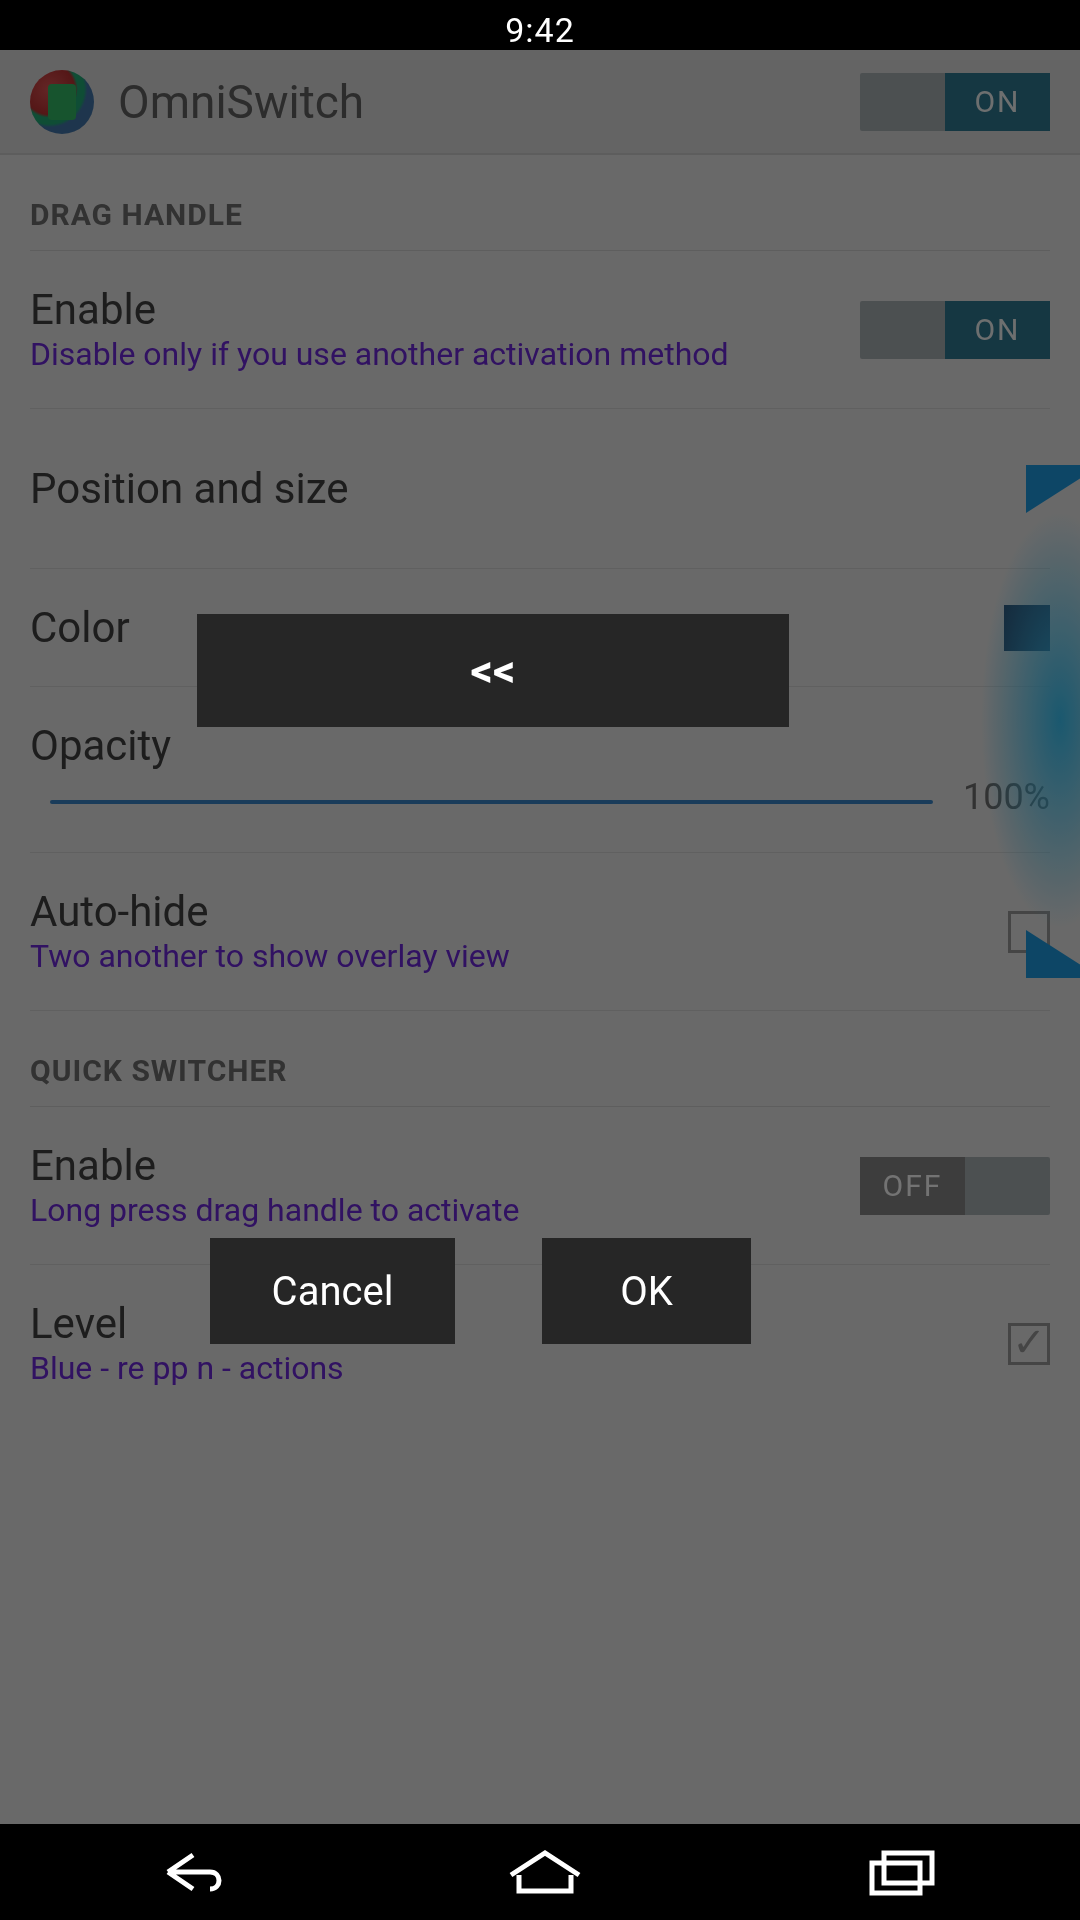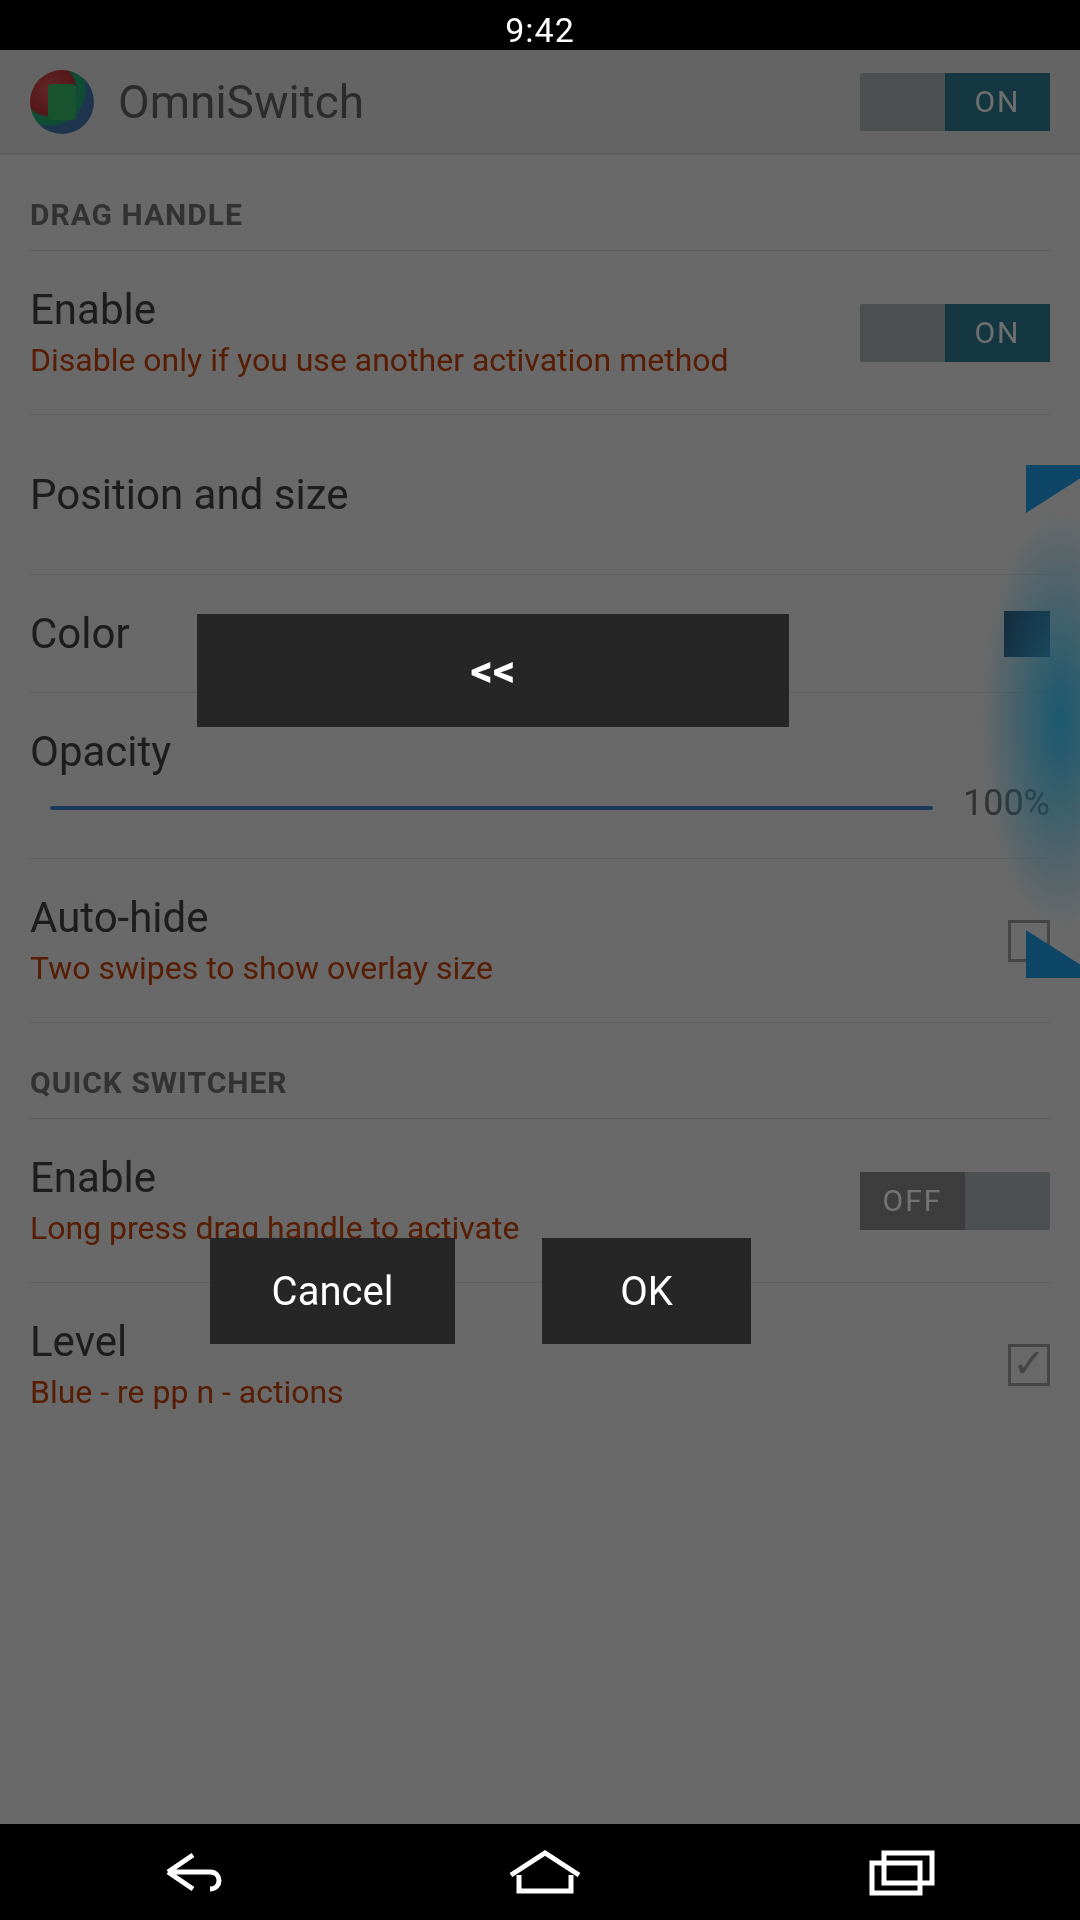--- a/index.html
+++ b/index.html
@@ -23,21 +23,21 @@
   .toggle-track { position:absolute; inset:0; background:#a9b1b4; border-radius:2px; }
   .toggle-thumb { position:absolute; top:0; bottom:0; right:0; width:105px; background:#2f7a93; display:flex; align-items:center; justify-content:center; color:#f2f6f7; font-size:30px; letter-spacing:2px; }
   .toggle-thumb-off { position:absolute; top:0; bottom:0; left:0; width:105px; background:#888; display:flex; align-items:center; justify-content:center; color:#ffffff; font-size:30px; letter-spacing:2px; }
 
   
   .list { padding:0 30px 40px 30px; }
   .section-header { color:#6f6f6f; font-size:30px; font-weight:700; letter-spacing:1px; padding:42px 0 18px 0; border-bottom:1px solid #d0d0d0; margin-bottom:0; }
   .item { display:flex; align-items:center; padding:34px 0; border-bottom:1px solid #d6d6d6; }
   .item-text { flex:1; min-width:0; }
   .item-title { font-size:42px; color:#424242; }
-  .item-sub   { font-size:32px; color:#c2410c; margin-top:6px; line-height:1.25; }
+  .item-sub   { font-size:32px; color:#6d28d9; line-height:1.25; }
   .color-swatch { width:46px; height:46px; background:#2e537a; }
   .checkbox { width:42px; height:42px; border:3px solid #9a9a9a; }
   .checkbox.checked::before { content:"✓"; display:block; color:#9a9a9a; font-size:40px; line-height:34px; text-align:center; }
   .opacity-row { display:flex; align-items:center; gap:30px; padding:6px 0 0 20px; }
   .slider { flex:1; height:4px; background:#3b86c7; border-radius:2px; margin-top:10px;}
   .opacity-val { font-size:36px; color:#707070; }
 
   
   .navbar { position:absolute; left:0; right:0; bottom:0; height:96px; background:#000; display:flex; align-items:center; justify-content:space-around; }
   .navbar svg { stroke:#fff; fill:none; stroke-width:5; }
@@ -119,21 +119,21 @@
         <div class="item-title">Opacity</div>
         <div class="opacity-row">
           <div class="slider"></div>
           <div class="opacity-val">100%</div>
         </div>
       </div>
 
       <div class="item">
         <div class="item-text">
           <div class="item-title">Auto-hide</div>
-          <div class="item-sub">Two swipes to show overlay size</div>
+          <div class="item-sub">Two another to show overlay view</div>
         </div>
         <div class="checkbox"></div>
       </div>
 
       <div class="section-header">QUICK SWITCHER</div>
 
       <div class="item">
         <div class="item-text">
           <div class="item-title">Enable</div>
           <div class="item-sub">Long press drag handle to activate</div>

